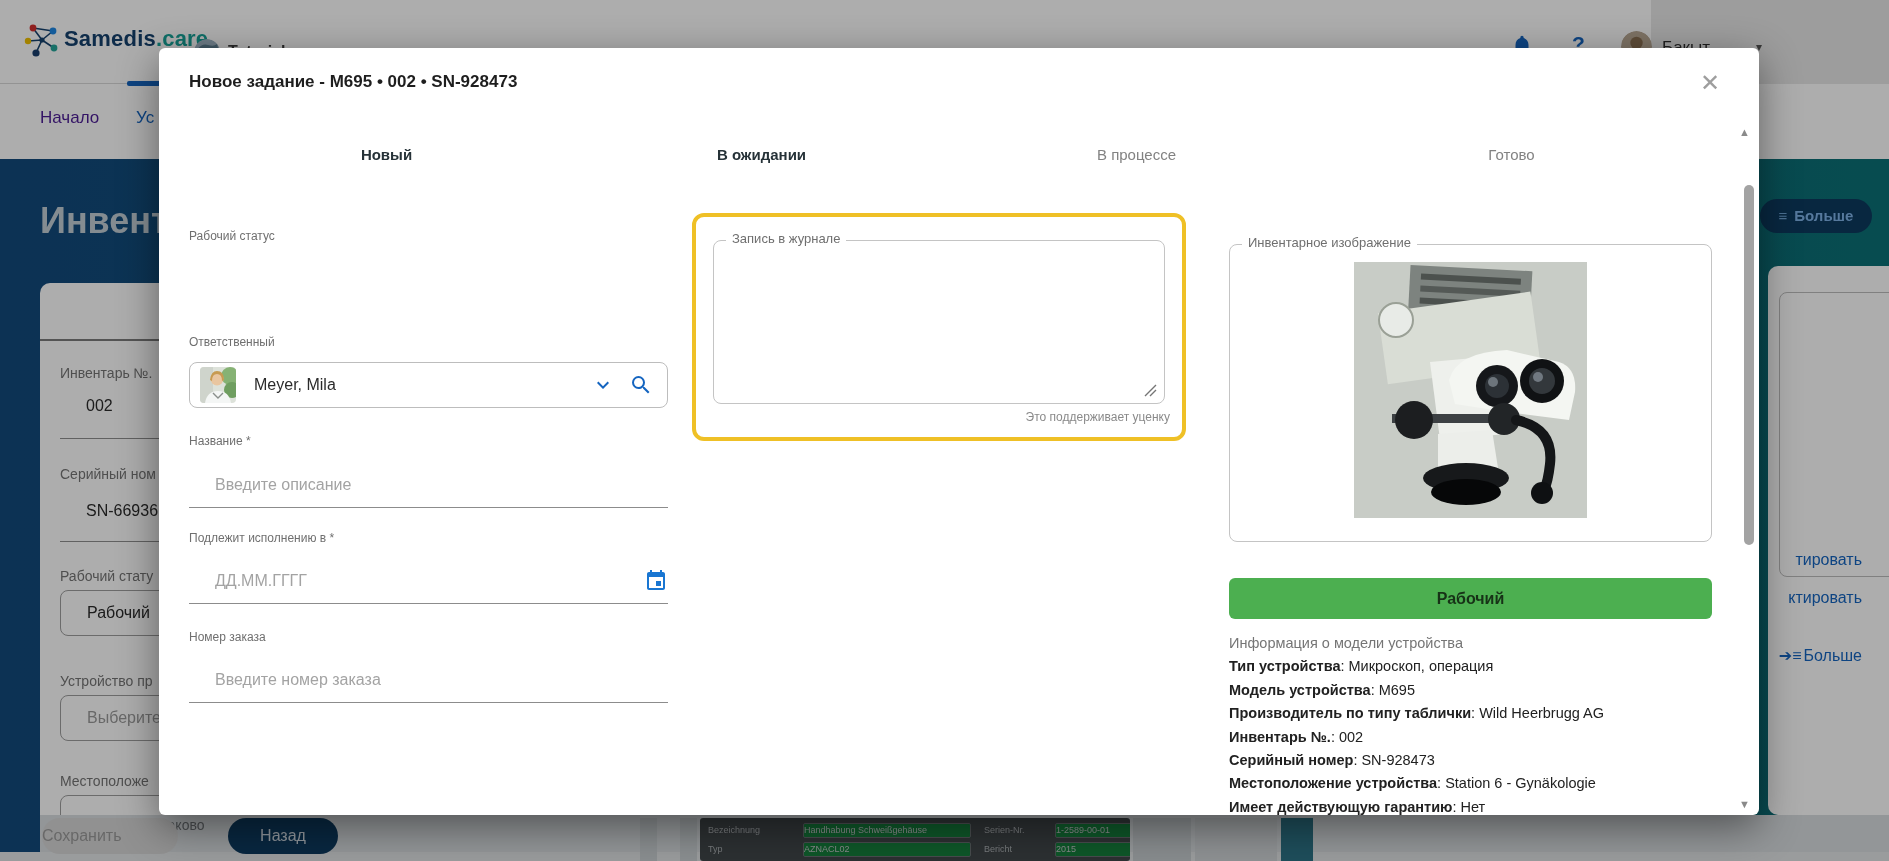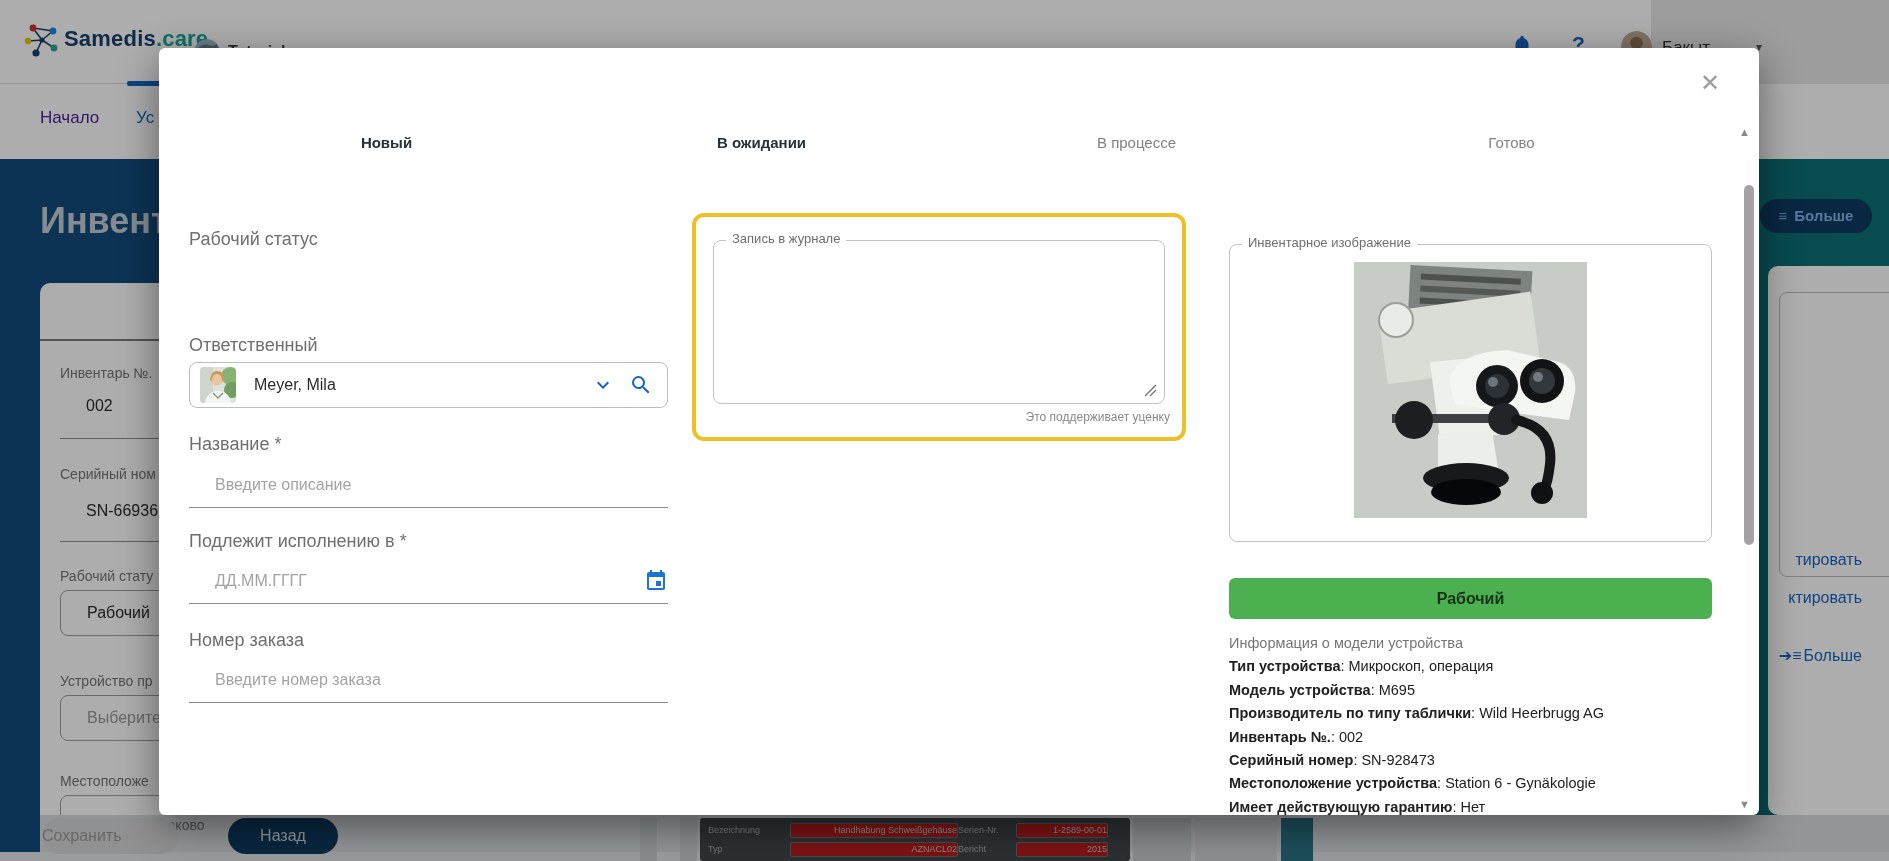--- a/index.html
+++ b/index.html
@@ -45,41 +45,41 @@
   .btn-more{left:1760px;top:199px;width:112px;height:34px;border-radius:17px;background:#0d3a5f;color:#7fb3e8;font-size:15px;font-weight:600;text-align:center;line-height:34px;}
   .btn-more .mi{margin-right:7px;color:#6fa6d8;font-weight:400;}
   .bg-rightcard{left:1768px;top:266px;width:121px;height:549px;background:#fff;border-radius:10px 0 0 10px;}
   .bg-rightbox{left:1779px;top:292px;width:120px;height:285px;border:1px solid #bdbdbd;border-radius:8px;}
   .bg-link{font-size:16px;color:#1565c0;right:27px;text-align:right;}
   .bg-link .mi2{text-decoration:none;display:inline-block;margin-right:2px;}
 
   
   .colbar{top:818px;width:17px;height:43px;background:#ccd1d4;}
   .plate{left:700px;top:818px;width:430px;height:43px;background:#41474b;border-radius:3px;padding:5px 8px;overflow:hidden;}
-  .plate-row{display:grid;grid-template-columns:82px 168px 58px 92px;gap:0;margin-bottom:4px;}
+  .plate-row{display:grid;grid-template-columns:82px 168px 58px 92px;gap:13px;margin-bottom:4px;}
   .plate-lb{font-size:9px;color:#aeb2b5;line-height:14px;}
-  .plate-bx{font-size:9px;color:#c6cacc;background:#b91c1c;border:1px solid #6a7074;border-radius:2px;height:15px;line-height:13px;text-align:right;overflow:hidden;white-space:nowrap;}
+  .plate-bx{font-size:9px;color:#c6cacc;background:#15803d;border:1px solid #6a7074;border-radius:2px;height:15px;line-height:13px;text-align:left;overflow:hidden;white-space:nowrap;}
   .blockA{left:1133px;top:818px;width:58px;height:43px;background:#c9ced1;}
   .blockB{left:1195px;top:818px;width:82px;height:43px;background:#d2d6d9;}
   .blockT{left:1281px;top:818px;width:32px;height:43px;background:#2d7386;}
 
   
   .overlay{left:0;top:0;width:1889px;height:861px;background:rgba(0,0,0,0.32);z-index:5;}
 
   
   .modal{left:159px;top:48px;width:1600px;height:767px;background:#fff;border-radius:6px;
          box-shadow:0 12px 40px rgba(0,0,0,.45);z-index:10;}
   .m-title{left:30px;top:24px;font-size:17px;font-weight:700;color:#1e1e1e;}
   .m-close{left:1534px;top:18px;width:34px;height:34px;font-size:24px;color:#9e9e9e;text-align:center;line-height:34px;cursor:pointer;}
   .steps{left:40px;top:86px;width:1500px;display:grid;grid-template-columns:repeat(4,1fr);}
-  .step{text-align:center;font-size:15px;}
+  .step{text-align:center;font-size:15px;margin-top:12px;}
   .step.active{color:#263238;font-weight:700;}
   .step.inactive{color:#828282;font-weight:400;}
 
-  .m-label{left:30px;font-size:18px;color:#6f6f6f;text-align:right;}
+  .m-label{left:30px;font-size:12px;color:#6f6f6f;text-align:right;}
   .m-select{left:30px;width:479px;height:46px;border:1px solid #bdbdbd;border-radius:8px;display:flex;align-items:center;padding:0 14px 0 28px;font-size:16px;color:#2b2b2b;}
   .m-select .spacer{flex:1;}
   .m-input{left:30px;width:479px;height:46px;border-bottom:1px solid #8c8c8c;display:flex;align-items:center;padding-left:26px;}
   .m-input input{border:none;outline:none;flex:1;font-size:16px;color:#2b2b2b;background:transparent;padding:0;}
   .m-input input::placeholder{color:#a3a3a3;opacity:1;}
   .avatar-sm{width:36px;height:36px;border-radius:4px;overflow:hidden;margin-right:18px;flex:0 0 auto;}
   .icon24{width:24px;height:24px;flex:0 0 auto;}
 
   .ybox{left:533px;top:165px;width:494px;height:228px;border:4px solid #efc026;border-radius:12px;}
   .jfield{left:554px;top:192px;width:452px;height:164px;border:1px solid #c4c4c4;border-radius:8px;}
@@ -199,20 +199,21 @@
       <div class="plate-bx">2015</div>
     </div>
   </div>
   <div class="abs blockA"></div>
   <div class="abs blockB"></div>
   <div class="abs blockT"></div>
 
   <div class="abs overlay"></div>
 
   <div class="abs modal">
+    <div class="abs m-title">Новое задание - M695 • 002 • SN-928473</div>
     <div class="abs m-close">✕</div>
 
     <div class="abs steps">
 
     <div class="step active"><span>Новый</span></div>
         <div class="step active"><span>В ожидании</span></div>
         <div class="step inactive"><span>В процессе</span></div>
         <div class="step inactive"><span>Готово</span></div>
       </div>
 

